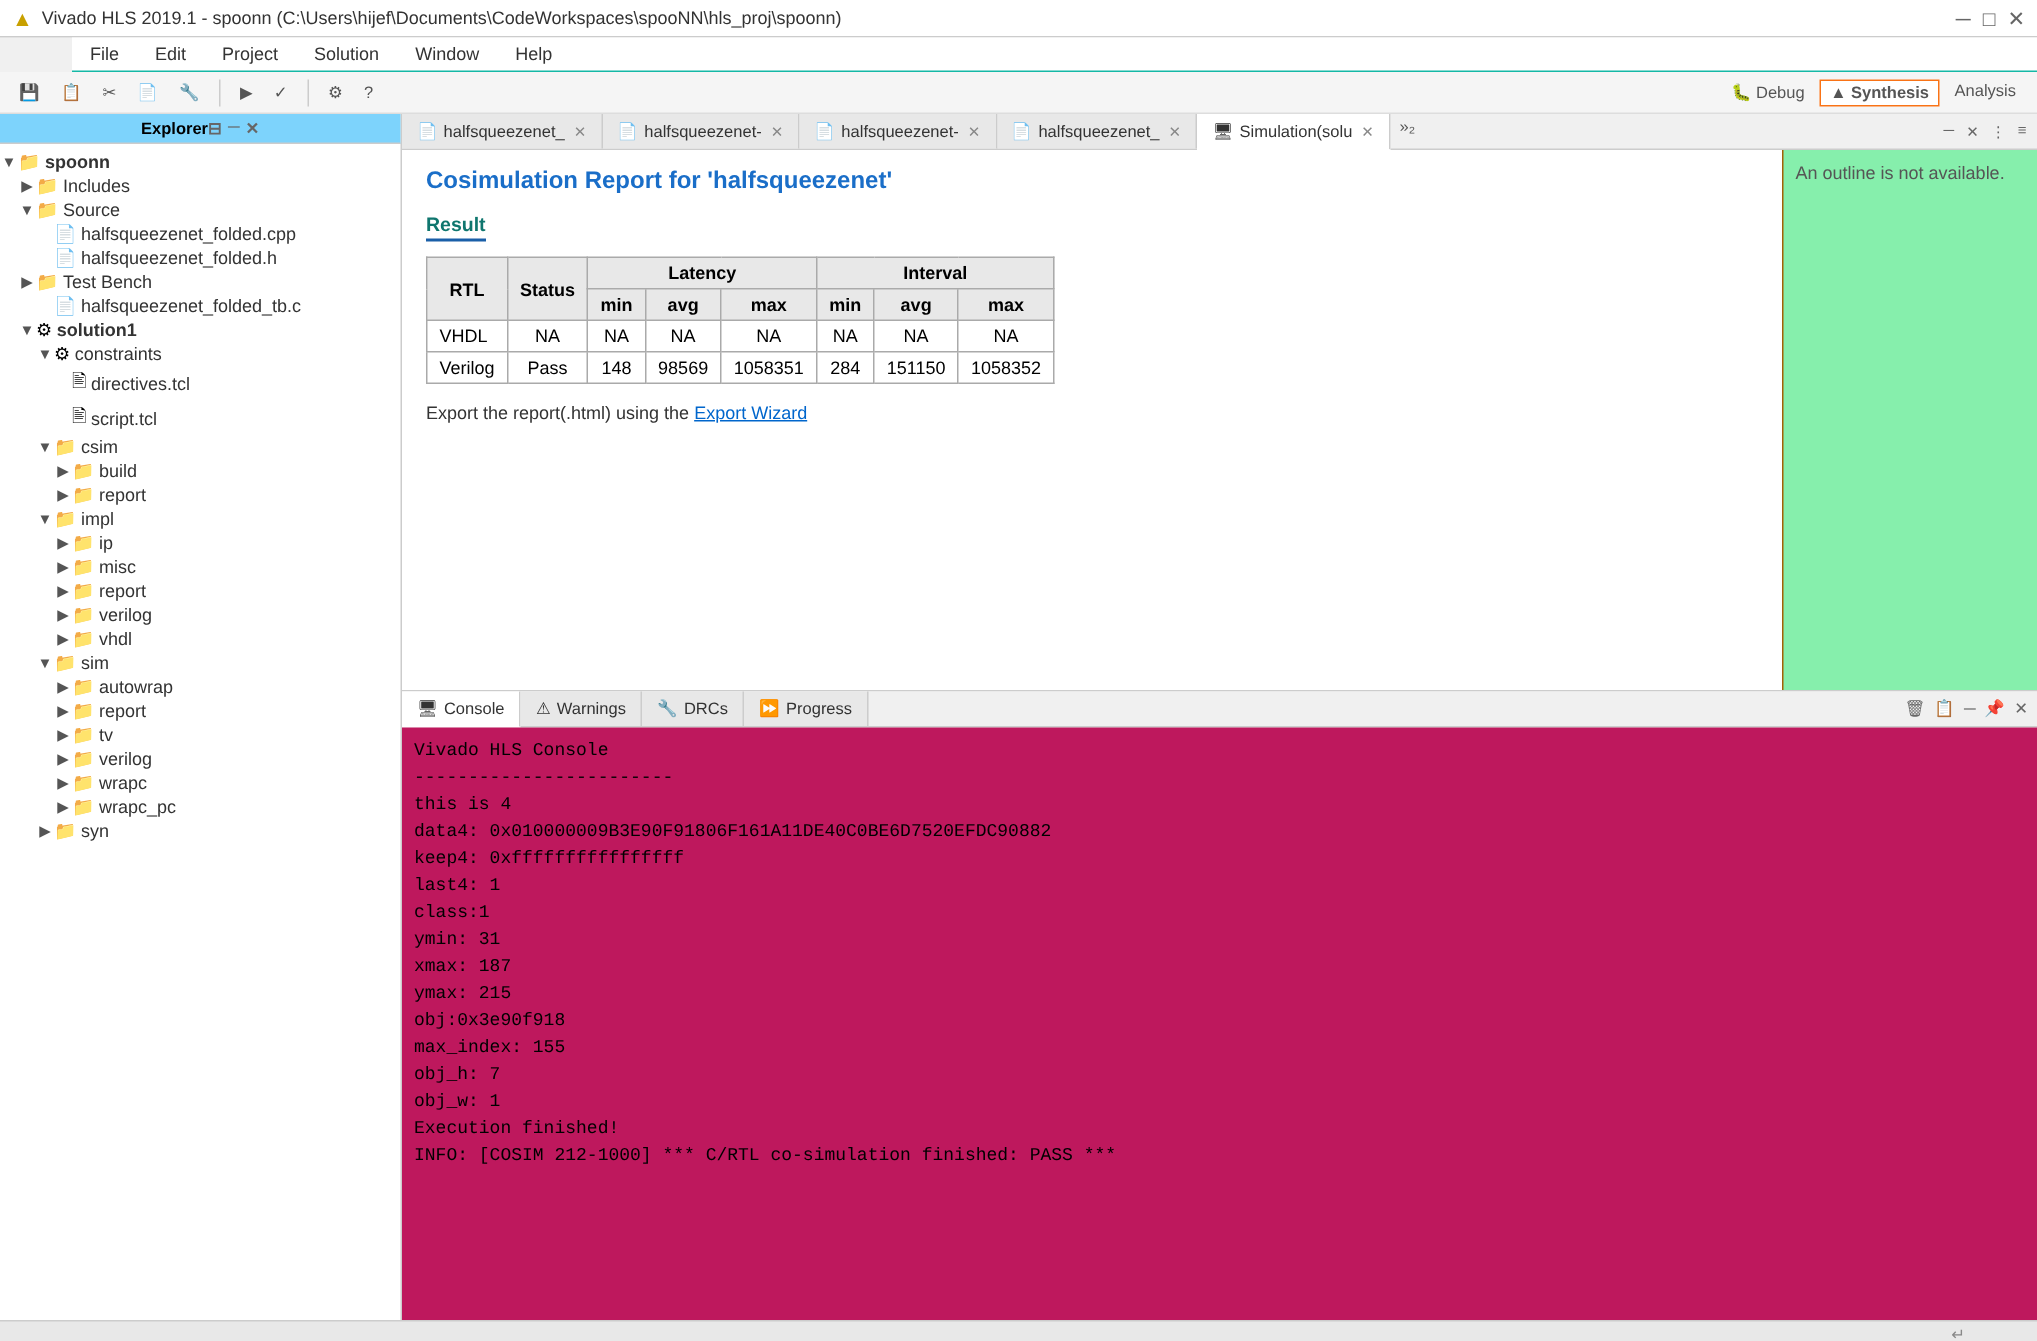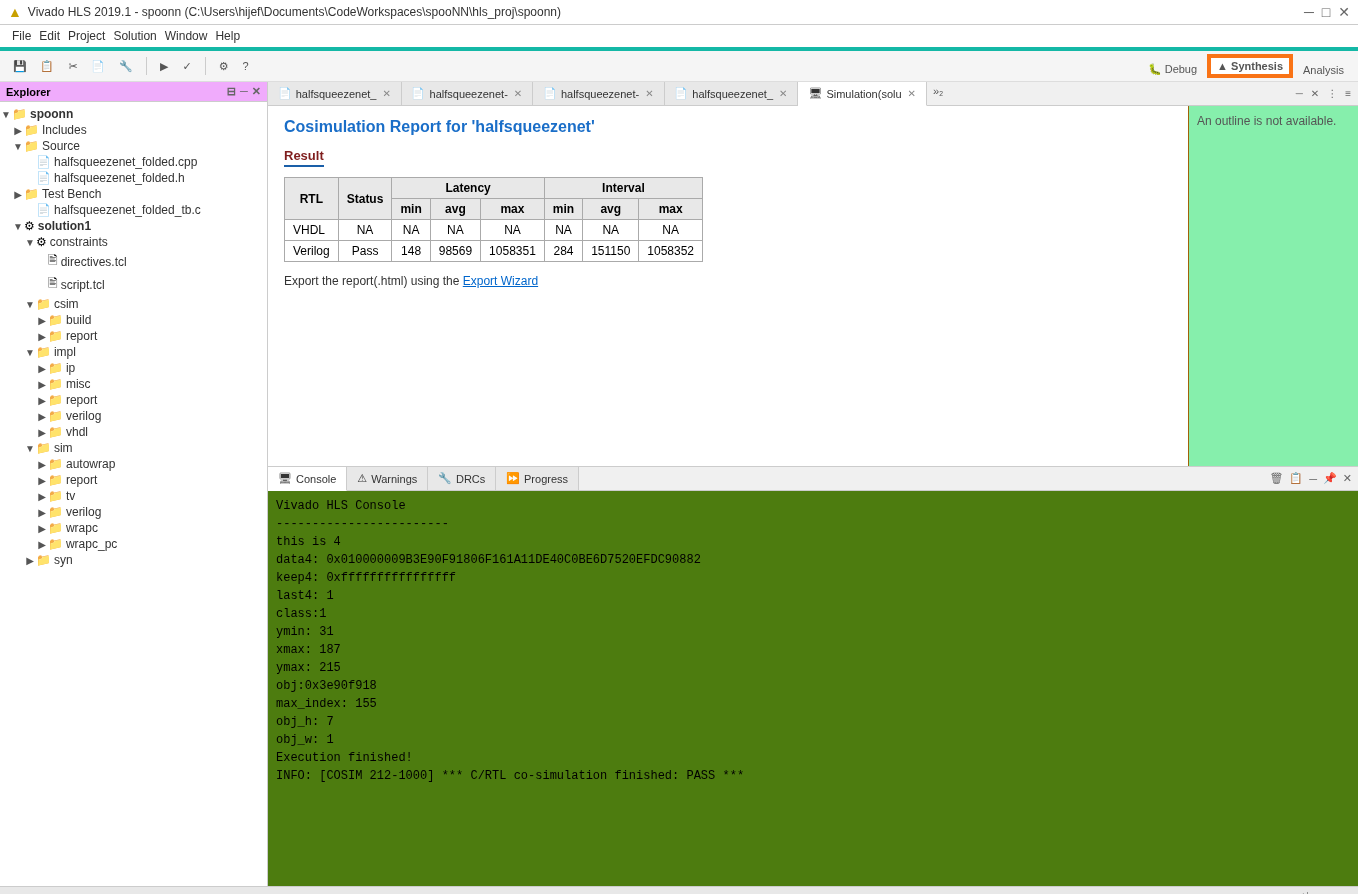--- a/index.html
+++ b/index.html
@@ -16,25 +16,26 @@
       font-size: 12px;
     }
     .title-bar-left { display: flex; align-items: center; gap: 6px; }
     .title-bar-icon { color: #c8a000; font-size: 14px; }
     .title-bar-title { font-size: 12px; color: #333; }
     .title-bar-controls { display: flex; gap: 8px; font-size: 14px; color: #666; }
 
     
     .menu-bar {
       background: #fff;
-      border-bottom: 4px solid #14b8a6;
+      border-bottom: 1px solid #14b8a6;
       padding: 2px 8px;
       display: flex;
-      gap: 0;
+      gap: 16px;
       font-size: 12px;
+      margin-left: 48px;
     }
     .menu-item { cursor: pointer; color: #333; padding: 2px 4px; }
 
     
     .toolbar {
       background: #f5f5f5;
       border-bottom: 1px solid #ddd;
       padding: 3px 8px;
       display: flex;
       align-items: center;
@@ -44,47 +45,47 @@
     .toolbar-btn {
       background: none;
       border: 1px solid transparent;
       cursor: pointer;
       padding: 2px 4px;
       font-size: 11px;
       color: #555;
       border-radius: 2px;
     }
     .toolbar-separator { width: 1px; height: 18px; background: #ccc; margin: 0 4px; }
-    .toolbar-right { margin-left: auto; display: flex; align-items: flex-end; gap: 4px; }
+    .toolbar-right { margin-left: auto; display: flex; align-items: flex-start; gap: 4px; }
     .debug-tab { color: #555; font-size: 11px; padding: 2px 6px; }
-    .synthesis-tab { color: #555; font-size: 11px; padding: 2px 6px; background: #fff; border: 4px solid #f97316; font-weight: bold; }
+    .synthesis-tab { color: #555; font-size: 11px; padding: 2px 6px; background: #fff; border: 1px solid #f97316; font-weight: bold; }
     .analysis-tab { color: #555; font-size: 11px; padding: 2px 6px; }
 
     
     .main-layout {
       display: flex;
       height: calc(100vh - 90px);
     }
 
     
     .explorer-panel {
       width: 268px;
       min-width: 268px;
       background: #fff;
       border-right: 1px solid #ccc;
       display: flex;
       flex-direction: column;
     }
     .panel-header {
-      background: #f0abfc;
+      background: #7dd3fc;
       border-bottom: 1px solid #ccc;
       padding: 3px 6px;
       display: flex;
       align-items: center;
-      justify-content: space-between;
+      justify-content: center;
       font-size: 11px;
       font-weight: bold;
     }
     .panel-header-icons { display: flex; gap: 4px; color: #666; font-size: 11px; }
     .tree-container { flex: 1; overflow: auto; padding: 4px 0; }
     .tree-item {
       display: flex;
       align-items: center;
       padding: 1px 0;
       cursor: pointer;
@@ -146,21 +147,21 @@
     
     .report-title {
       font-size: 16px;
       font-weight: bold;
       color: #1a6ec8;
       margin-bottom: 12px;
     }
     .report-section-title {
       font-size: 13px;
       font-weight: bold;
-      color: #7f1d1d;
+      color: #0f766e;
       border-bottom: 2px solid #1a5fa8;
       padding-bottom: 2px;
       margin-bottom: 10px;
       display: inline-block;
     }
     .report-table {
       border-collapse: collapse;
       font-size: 12px;
       margin-bottom: 12px;
     }
@@ -220,21 +221,21 @@
       margin-bottom: -1px;
     }
     .bottom-tab-controls { margin-left: auto; display: flex; align-items: center; gap: 2px; padding: 0 4px; }
     .console-content {
       flex: 1;
       overflow: auto;
       padding: 6px 8px;
       font-family: 'Courier New', monospace;
       font-size: 12px;
       color: #000;
-      background: #4d7c0f;
+      background: #be185d;
       position: relative;
     }
     .console-line { white-space: pre; line-height: 1.5; }
     .console-highlight {
       display: inline-block;
       border: 2px solid #cc0000;
       padding: 0 2px;
     }
 
     

